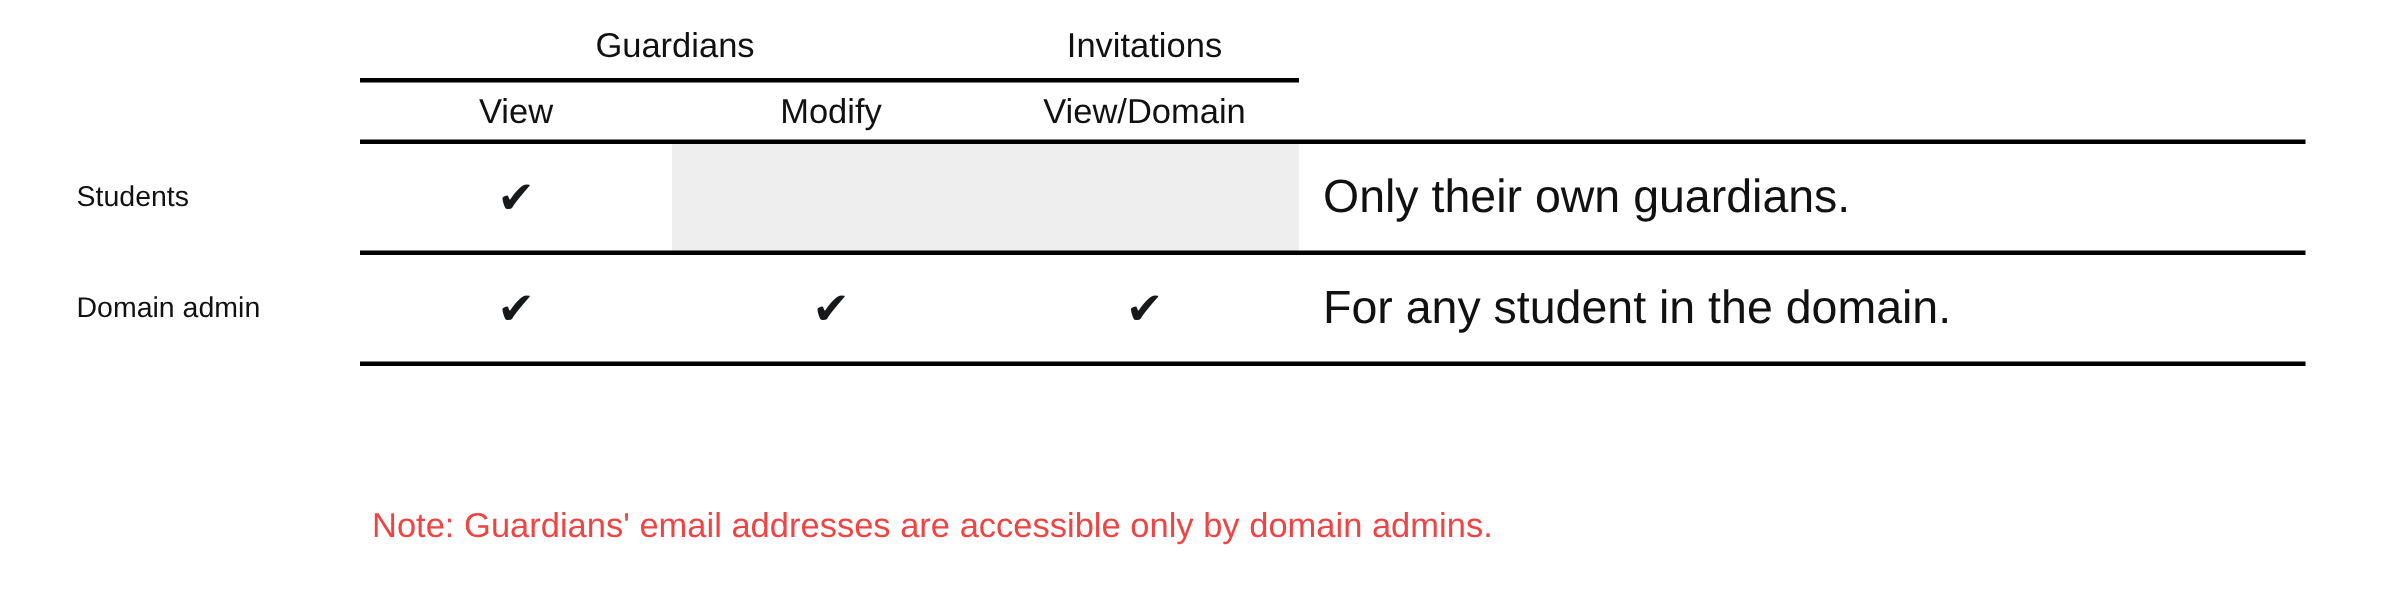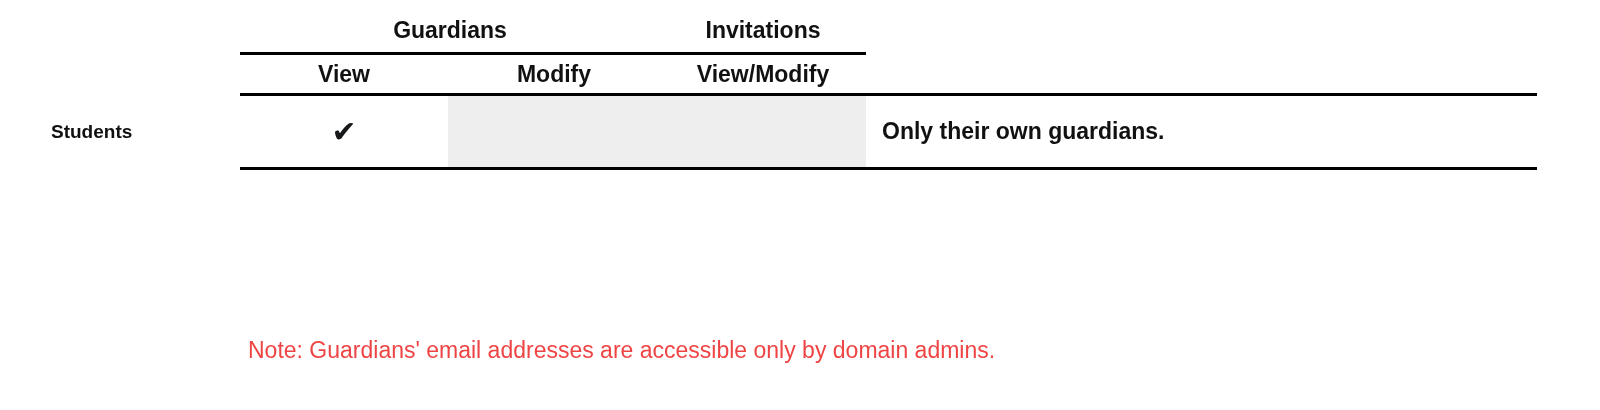--- a/index.html
+++ b/index.html
@@ -37,21 +37,21 @@
   col.c-label  { width: 189px; }
   col.c-view   { width: 208px; }
   col.c-modify { width: 212px; }
   col.c-invite { width: 206px; }
   col.c-notes  { width: 671px; }
 
   table.perm td,
   table.perm th {
     padding: 0;
     border: 0;
-    font-weight: bold;
+    font-weight: normal;
     vertical-align: middle;
   }
 
   
   .grouphead th {
     font-size: 23px;
     text-align: center;
     height: 44px;
     line-height: 44px;
     padding: 0;
@@ -95,21 +95,21 @@
     border-bottom: none;
     padding-right: 10px;
     white-space: nowrap;
   }
   tr.datarow td.markcell {
     text-align: center;
   }
   tr.datarow td.notecell {
     text-align: left;
     padding-left: 16px;
-    font-size: 23px;
+    font-size: 31px;
     line-height: 1.38;
   }
   td.shaded {
     background: #eeeeee;
   }
 
   .check {
     display: inline-block;
     font-size: 30px;
     line-height: 1;
@@ -144,36 +144,49 @@
       <tr class="grouphead">
         <th class="gap"></th>
         <th class="spanrule" colspan="2">Guardians</th>
         <th class="spanrule">Invitations</th>
         <th class="gap"></th>
       </tr>
       <tr class="subhead">
         <th class="nolabel"></th>
         <th class="ruled">View</th>
         <th class="ruled">Modify</th>
-        <th class="ruled">View/Modify</th>
+        <th class="ruled">View/Domain</th>
         <th class="blank"></th>
       </tr>
     </thead>
     <tbody>
 
       <tr class="datarow">
         <td class="rowlabel">Students</td>
         <td class="markcell">
           <span class="check">✔</span>
         </td>
         <td class="markcell shaded"></td>
         <td class="markcell shaded"></td>
         <td class="notecell">Only their own guardians.</td>
       </tr>
 
 
+      <tr class="datarow">
+        <td class="rowlabel">Domain admin</td>
+        <td class="markcell">
+          <span class="check">✔</span>
+        </td>
+        <td class="markcell">
+          <span class="check">✔</span>
+        </td>
+        <td class="markcell">
+          <span class="check">✔</span>
+        </td>
+        <td class="notecell">For any student in the domain.</td>
+      </tr>
 
     </tbody>
   </table>
 
   <div class="note">Note: Guardians' email addresses are accessible only by domain admins.</div>
 
 </div>
 
 </body></html>

